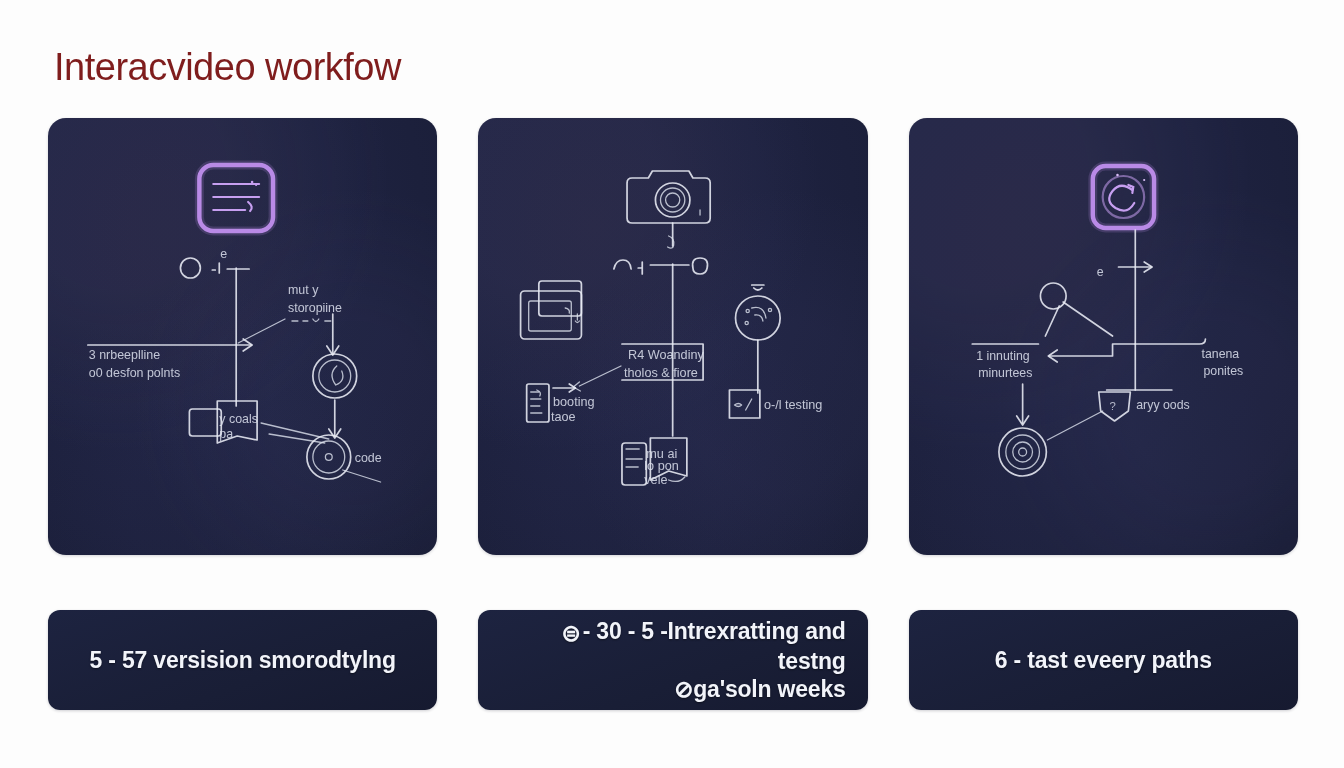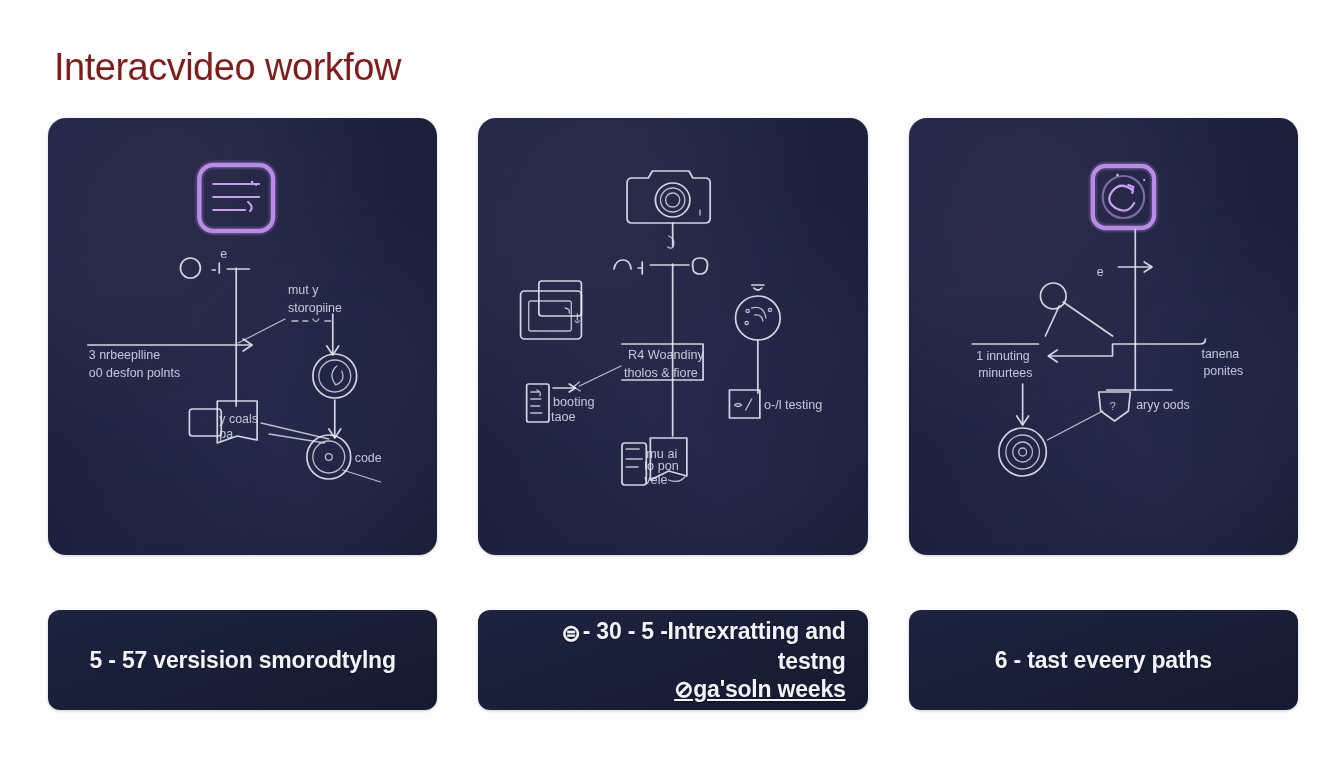--- a/index.html
+++ b/index.html
@@ -135,21 +135,20 @@
     font-family: "Liberation Sans", sans-serif;
     font-size: 23px;
     font-weight: 700;
     line-height: 1.22;
     letter-spacing: -0.2px;
     text-shadow: 0 1px 2px rgba(0,0,0,0.45);
   }
   .caption-line2 {
     display: block;
     font-weight: 700;
-    text-decoration: underline;
   }
   .cap-glyph {
     display: inline-block;
     margin-right: 2px;
     vertical-align: -2px;
   }
 </style>
 </head>
 <body>
 

